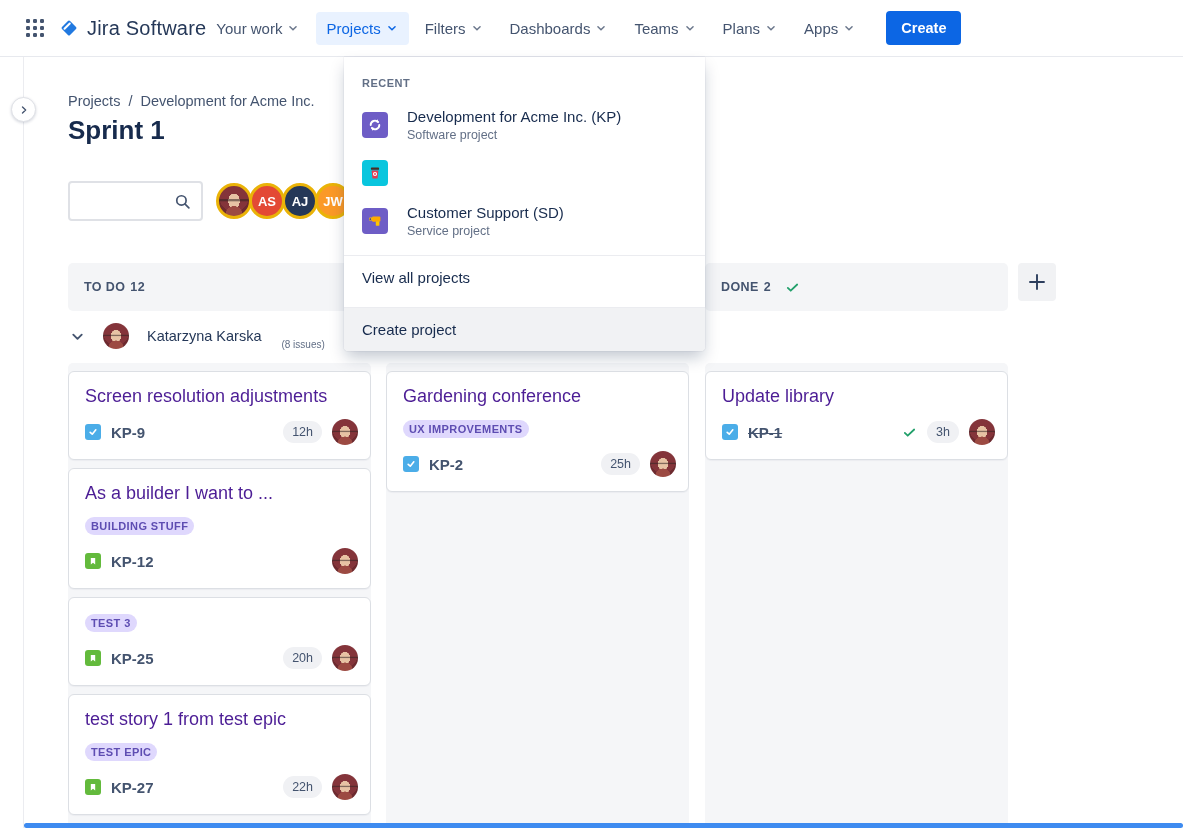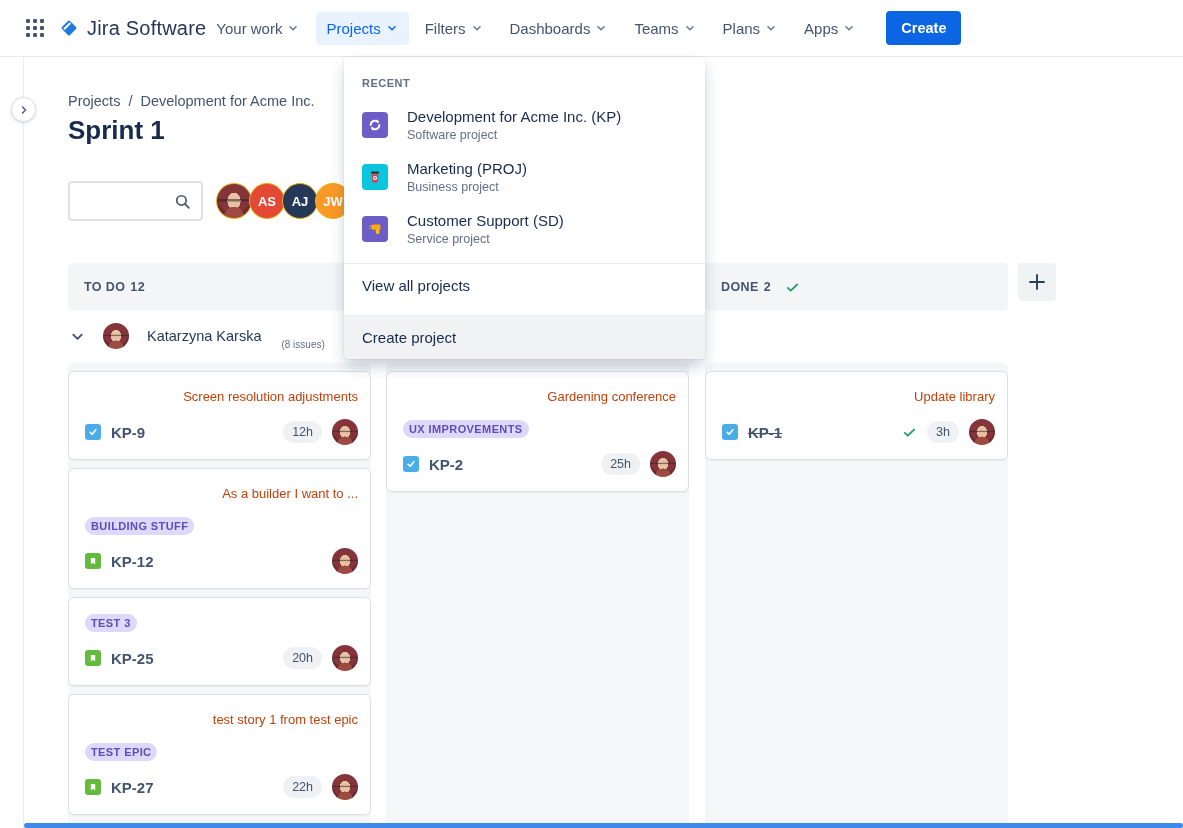--- a/index.html
+++ b/index.html
@@ -60,21 +60,21 @@
   .breadcrumb .crumb { cursor:pointer; }
   .page-title { position:absolute; left:68px; top:115px; font-size:26px; font-weight:600; color:#172B4D; }
   .search-box {
     position:absolute; left:68px; top:181px; width:135px; height:40px;
     border:2px solid #DFE1E6; border-radius:4px; background:#fff;
     display:flex; align-items:center; padding:0 10px 0 8px;
   }
   .search-box input { flex:1; min-width:0; border:none; outline:none; font-family:inherit; font-size:14px; color:#172B4D; }
   .avatars { position:absolute; left:219px; top:183px; display:flex; }
   .avatar {
-    width:36px; height:36px; border-radius:50%; border:1px solid #eab308; margin-left:-3px;
+    width:36px; height:36px; border-radius:50%; border:3px solid #eab308; margin-left:-3px;
     display:flex; align-items:center; justify-content:center;
     font-size:13px; font-weight:700; color:#fff; cursor:pointer; flex:none;
   }
   .avatar.as { background:#E34935; }
   .avatar.aj { background:#253858; }
   .avatar.jw { background:#FB9927; }
 
   
   .photo {
     background:
@@ -104,21 +104,21 @@
   .swimlane-count { font-size:10px; color:#626F86; margin-left:2px;margin-top:17px; }
 
   .well { position:absolute; top:363px; bottom:0; width:303px; background:#F5F6F8; border-radius:5px; padding-top:8px; overflow:hidden; }
   .well.c1 { left:68px; } .well.c2 { left:386px; } .well.c3 { left:705px; }
 
   .card {
     background:#fff; border:1px solid #DCDFE4; border-radius:6px;
     margin:0 0 8px; padding:15px 12px 14px 16px; cursor:pointer;
     box-shadow:0 1px 1px rgba(9,30,66,.04);
   }
-  .card-title { font-size:13px; color:#c2410c; margin-bottom:13px; line-height:19px;text-align:right; }
+  .card-title { font-size:18px; color:#4c1d95; margin-bottom:13px; line-height:19px; }
   .card-label {
     display:inline-block; background:#DFD8FD; color:#5E4DB2;
     font-size:11px; font-weight:700; letter-spacing:.4px;
     padding:3px 6px; border-radius:9px; margin-bottom:13px;
   }
   .card-footer { display:flex; align-items:center; gap:10px; }
   .type-icon { width:16px; height:16px; border-radius:3px; flex:none; display:flex; align-items:center; justify-content:center; }
   .type-icon.task  { background:#4BADE8; }
   .type-icon.story { background:#63BA3C; }
   .card-key { font-size:15px; font-weight:600; color:#44546F; }
@@ -383,24 +383,20 @@
 
   <div class="dd-item">
     <span class="dd-icon cyan">
       <svg width="16" height="16" viewBox="0 0 16 16">
         <rect x="4" y="2.6" width="8" height="2.2" rx="0.6" fill="#4A2B24"></rect>
         <path d="M4.6 5.4h6.8l-.9 8H5.5z" fill="#E8384F"></path>
         <circle cx="8" cy="9" r="2.1" fill="#fff"></circle>
         <circle cx="8" cy="9" r="0.9" fill="#E8384F"></circle>
       </svg>
     </span>
-    <span>
-      <div class="dd-item-name">Marketing (PROJ)</div>
-      <div class="dd-item-type">Business project</div>
-    </span>
   </div>
 
   <div class="dd-item">
     <span class="dd-icon purple">
       <svg width="16" height="16" viewBox="0 0 16 16">
         <rect x="5" y="3.4" width="8.4" height="5.4" rx="1.2" fill="#FFAB00"></rect>
         <rect x="8.8" y="8.2" width="3.6" height="4.6" rx="0.9" fill="#FFC400"></rect>
         <rect x="2.2" y="4.6" width="3" height="3" rx="0.6" fill="#FFC400"></rect>
         <circle cx="3.4" cy="6.1" r="0.9" fill="#403294"></circle>
       </svg>

